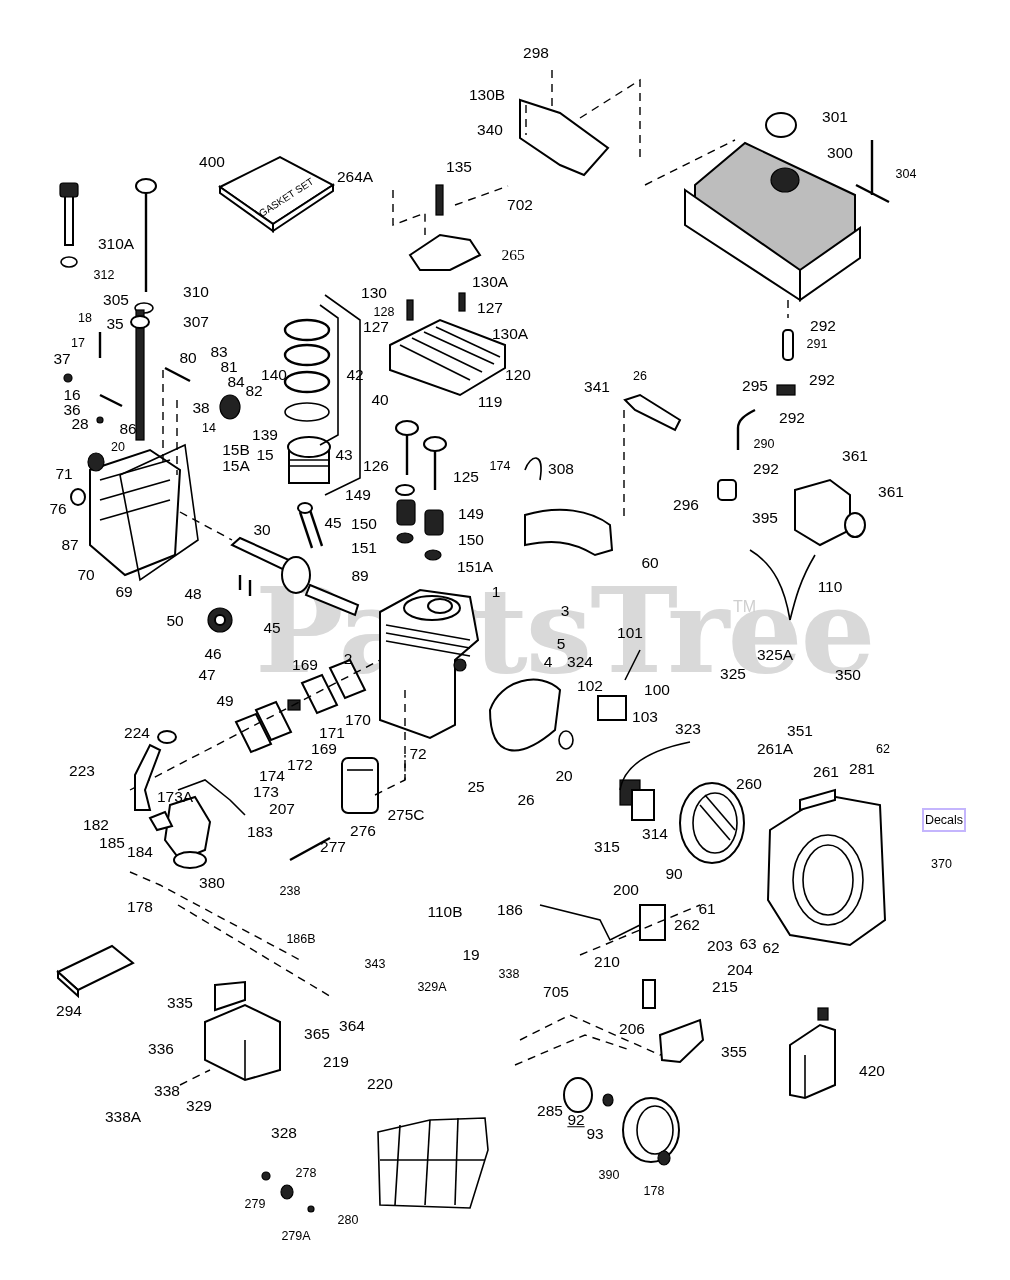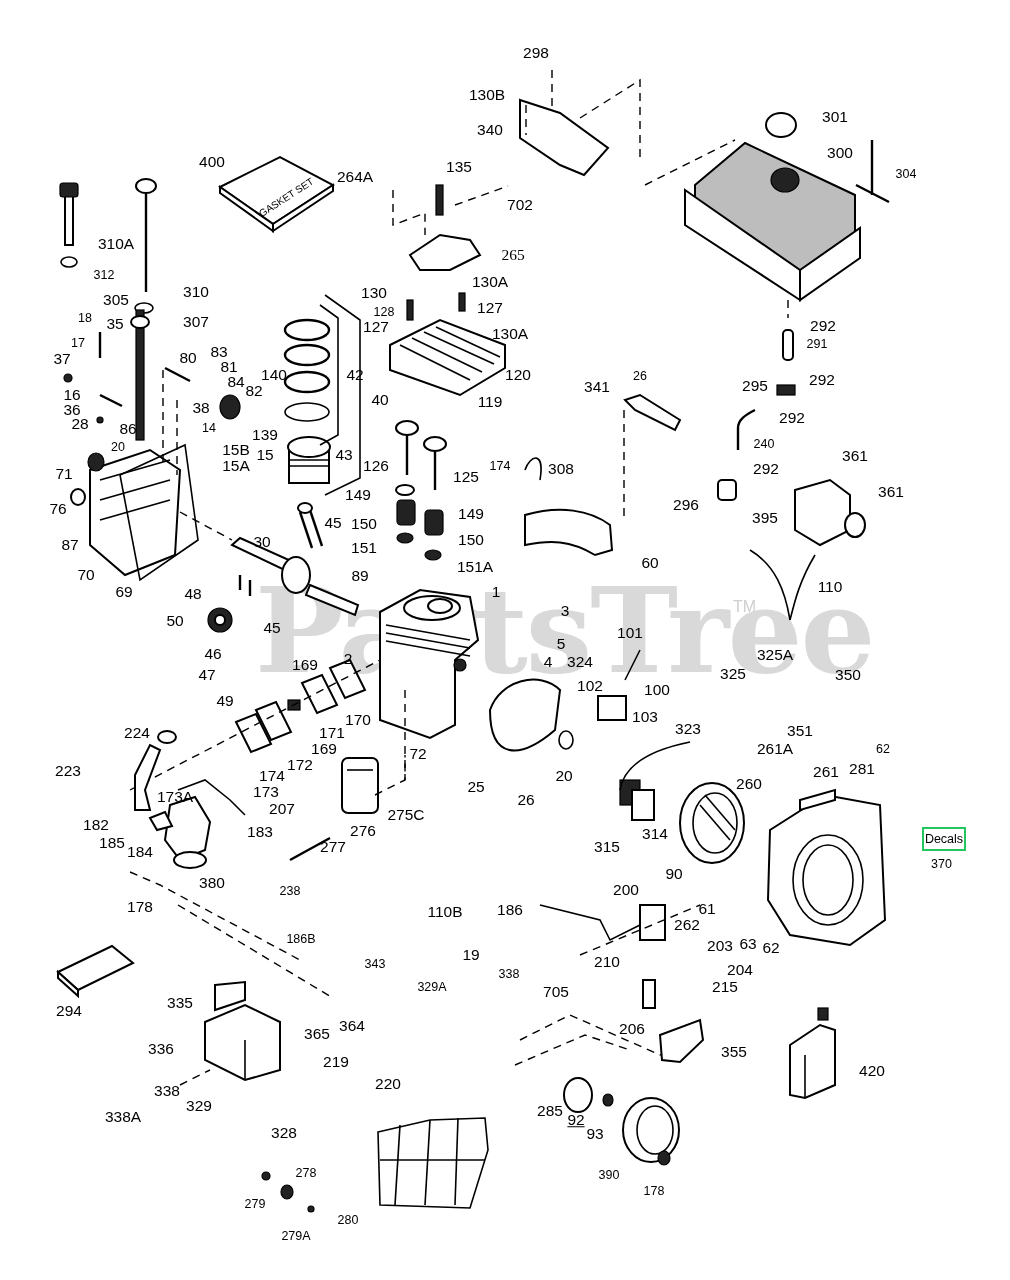--- a/index.html
+++ b/index.html
@@ -6,22 +6,22 @@
   body { width: 1010px; height: 1280px; position: relative; overflow: hidden;
          font-family: "Liberation Sans", sans-serif; color: #000; }
   #art { position: absolute; left: 0; top: 0; width: 1010px; height: 1280px; }
   .watermark { position: absolute; left: 255px; top: 572px; font-family: "DejaVu Serif", serif;
                font-size: 118px; font-weight: bold; color: #d9d9d9; letter-spacing: -2px;
                line-height: 1; white-space: nowrap; z-index: 0; }
   .tm { position: absolute; left: 733px; top: 598px; font-size: 16px; color: #cfcfcf; z-index: 0; }
   .callout { position: absolute; font-size: 15.5px; line-height: 1; white-space: nowrap; z-index: 3;
              transform: translate(-50%, -50%); color: #000; }
   .callout.sm { font-size: 12.5px; }
-  .decals-box { position: absolute; left: 922px; top: 827px; width: 44px; height: 24px;
-                border: 2px solid #22c55e; font-size: 12.5px; display: flex; align-items: center;
+  .decals-box { position: absolute; left: 922px; top: 808px; width: 44px; height: 24px;
+                border: 2px solid #c4b5fd; font-size: 12.5px; display: flex; align-items: center;
                 justify-content: center; box-sizing: border-box; z-index: 3; background: #fff; }
   .decals-num { position: absolute; left: 931px; top: 857px; font-size: 12.5px; z-index: 3; }
   svg .ln { stroke: #000; fill: none; stroke-width: 1.6; }
   svg .th { stroke: #000; fill: none; stroke-width: 2.4; }
   svg .dash { stroke: #000; fill: none; stroke-width: 1.4; stroke-dasharray: 8 6; }
   svg .fill { fill: #fff; stroke: #000; stroke-width: 2; }
   svg .dark { fill: #222; stroke: #000; stroke-width: 1.2; }
   svg .speck { fill: #bdbdbd; stroke: #000; stroke-width: 2; }
 </style>
 </head>
@@ -358,21 +358,21 @@
     <div class="callout" style="left: 376px; top: 466px;">126</div>
     <div class="callout" style="left: 466px; top: 477px;">125</div>
     <div class="callout sm" style="left: 500px; top: 466px;">174</div>
     <div class="callout" style="left: 561px; top: 469px;">308</div>
     <div class="callout" style="left: 358px; top: 495px;">149</div>
     <div class="callout" style="left: 471px; top: 514px;">149</div>
     <div class="callout" style="left: 364px; top: 524px;">150</div>
     <div class="callout" style="left: 471px; top: 540px;">150</div>
     <div class="callout" style="left: 364px; top: 548px;">151</div>
     <div class="callout" style="left: 475px; top: 567px;">151A</div>
-    <div class="callout" style="left: 262px; top: 530px; margin-top: 12px;">30</div>
+    <div class="callout" style="left: 262px; top: 530px;">30</div>
     <div class="callout" style="left: 333px; top: 523px;">45</div>
     <div class="callout" style="left: 360px; top: 576px;">89</div>
     <div class="callout" style="left: 193px; top: 594px;">48</div>
     <div class="callout" style="left: 496px; top: 592px;">1</div>
     <div class="callout" style="left: 175px; top: 621px;">50</div>
     <div class="callout" style="left: 272px; top: 628px;">45</div>
     <div class="callout" style="left: 565px; top: 611px;">3</div>
     <div class="callout" style="left: 213px; top: 654px;">46</div>
     <div class="callout" style="left: 305px; top: 665px;">169</div>
     <div class="callout" style="left: 348px; top: 659px;">2</div>
@@ -382,21 +382,21 @@
     <div class="callout" style="left: 225px; top: 701px;">49</div>
     <div class="callout" style="left: 358px; top: 720px;">170</div>
     <div class="callout" style="left: 332px; top: 733px;">171</div>
     <div class="callout" style="left: 324px; top: 749px;">169</div>
     <div class="callout" style="left: 300px; top: 765px;">172</div>
     <div class="callout" style="left: 272px; top: 776px;">174</div>
     <div class="callout" style="left: 266px; top: 792px;">173</div>
     <div class="callout" style="left: 175px; top: 797px;">173A</div>
     <div class="callout" style="left: 282px; top: 809px;">207</div>
     <div class="callout" style="left: 137px; top: 733px;">224</div>
-    <div class="callout" style="left: 68px; top: 771px;">223</div>
+    <div class="callout" style="left: 82px; top: 771px;">223</div>
     <div class="callout" style="left: 96px; top: 825px;">182</div>
     <div class="callout" style="left: 112px; top: 843px;">185</div>
     <div class="callout" style="left: 140px; top: 852px;">184</div>
     <div class="callout" style="left: 260px; top: 832px;">183</div>
     <div class="callout" style="left: 212px; top: 883px;">380</div>
     <div class="callout sm" style="left: 290px; top: 891px;">238</div>
     <div class="callout" style="left: 140px; top: 907px;">178</div>
     <div class="callout" style="left: 418px; top: 754px;">72</div>
     <div class="callout" style="left: 406px; top: 815px;">275C</div>
     <div class="callout" style="left: 363px; top: 831px;">276</div>
@@ -440,41 +440,41 @@
     <div class="callout" style="left: 632px; top: 1029px;">206</div>
     <div class="callout" style="left: 734px; top: 1052px;">355</div>
     <div class="callout sm" style="left: 375px; top: 964px;">343</div>
     <div class="callout sm" style="left: 432px; top: 987px;">329A</div>
     <div class="callout" style="left: 69px; top: 1011px;">294</div>
     <div class="callout" style="left: 180px; top: 1003px;">335</div>
     <div class="callout" style="left: 352px; top: 1026px;">364</div>
     <div class="callout" style="left: 317px; top: 1034px;">365</div>
     <div class="callout" style="left: 161px; top: 1049px;">336</div>
     <div class="callout" style="left: 336px; top: 1062px;">219</div>
-    <div class="callout" style="left: 380px; top: 1084px; margin-left: 8px;">220</div>
+    <div class="callout" style="left: 380px; top: 1084px;">220</div>
     <div class="callout" style="left: 167px; top: 1091px;">338</div>
     <div class="callout" style="left: 123px; top: 1117px;">338A</div>
     <div class="callout" style="left: 199px; top: 1106px;">329</div>
     <div class="callout" style="left: 284px; top: 1133px;">328</div>
     <div class="callout" style="left: 550px; top: 1111px;">285</div>
     <div class="callout" style="left: 576px; top: 1120px; text-decoration: underline;">92</div>
     <div class="callout" style="left: 595px; top: 1134px;">93</div>
     <div class="callout" style="left: 872px; top: 1071px;">420</div>
     <div class="callout sm" style="left: 609px; top: 1175px;">390</div>
     <div class="callout sm" style="left: 654px; top: 1191px;">178</div>
     <div class="callout sm" style="left: 306px; top: 1173px;">278</div>
     <div class="callout sm" style="left: 255px; top: 1204px;">279</div>
     <div class="callout sm" style="left: 348px; top: 1220px;">280</div>
     <div class="callout sm" style="left: 296px; top: 1236px;">279A</div>
     <div class="callout" style="left: 823px; top: 326px;">292</div>
     <div class="callout sm" style="left: 817px; top: 344px;">291</div>
     <div class="callout" style="left: 822px; top: 380px;">292</div>
     <div class="callout" style="left: 755px; top: 386px;">295</div>
     <div class="callout" style="left: 792px; top: 418px;">292</div>
-    <div class="callout sm" style="left: 764px; top: 444px;">240</div>
+    <div class="callout sm" style="left: 764px; top: 444px;">290</div>
     <div class="callout" style="left: 766px; top: 469px;">292</div>
     <div class="callout" style="left: 686px; top: 505px;">296</div>
     <div class="callout" style="left: 765px; top: 518px;">395</div>
     <div class="callout" style="left: 855px; top: 456px;">361</div>
     <div class="callout" style="left: 891px; top: 492px;">361</div>
     <div class="callout" style="left: 830px; top: 587px;">110</div>
     <div class="callout" style="left: 597px; top: 387px;">341</div>
     <div class="callout sm" style="left: 640px; top: 376px;">26</div>
     <div class="callout" style="left: 650px; top: 563px;">60</div>
   </div>

